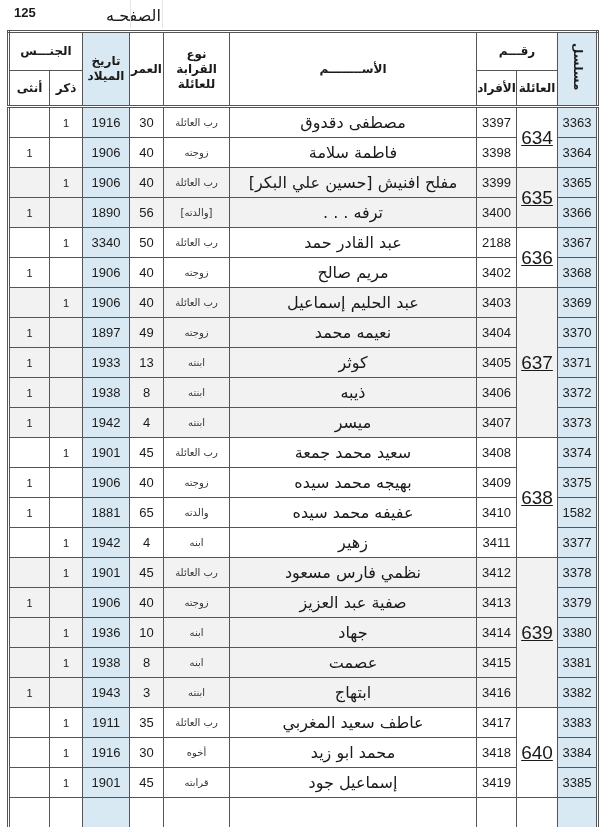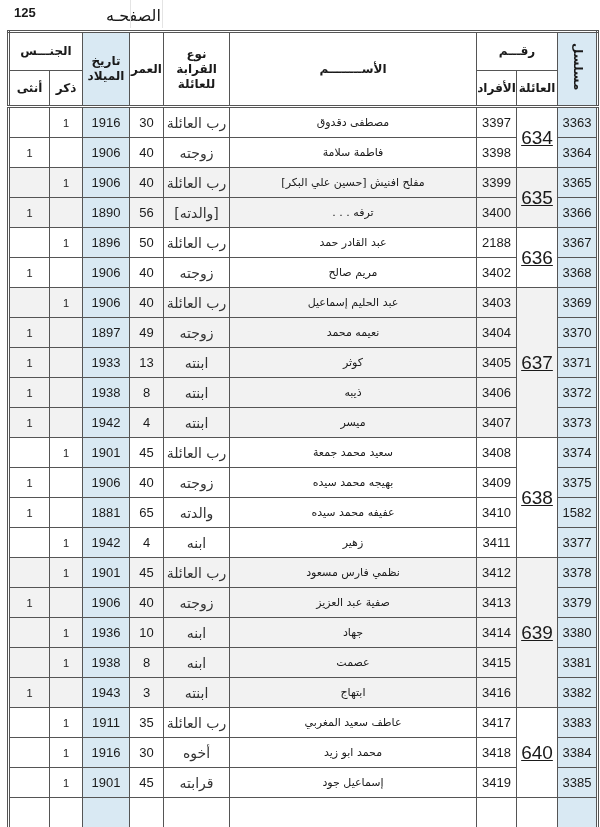--- a/index.html
+++ b/index.html
@@ -12,22 +12,22 @@
   .topbar .vline { position:absolute; top:0; width:1px; height:28px; background:#e4e4e4; }
 
   table.census { position:absolute; left:7px; top:30px; width:589px; border-collapse:collapse; table-layout:fixed; direction:ltr; border:3px double #555; }
   table.census td, table.census th { border:1px solid #555; padding:0; text-align:center; vertical-align:middle; overflow:hidden; white-space:nowrap; }
   table.census th { font-weight:bold; font-size:12px; background:#ffffff; line-height:15px; }
   table.census thead tr.h1 th { height:37px; }
   table.census thead tr.h2 th { height:34px;margin-top:41px; }
   table.census thead { border-bottom:3px double #555; }
   th.blue, td.blue { background:#d9e9f3 !important; }
   td { font-family:"Liberation Sans", sans-serif; font-size:13px; height:29px; }
-  td.small { font-family:"DejaVu Sans", sans-serif; font-size:14px; color:#333; }
-  td.name { text-align:right; direction:rtl; padding-right:6px; font-family:"DejaVu Sans", sans-serif; font-size:11px; }
+  td.small { font-family:"DejaVu Sans", sans-serif; font-size:10px; color:#333; }
+  td.name { text-align:right; direction:rtl; padding-right:6px; font-family:"DejaVu Sans", sans-serif; font-size:16px; }
   td.fam { font-size:19px;text-decoration:underline; }
   td.sex { font-size:11px; }
   tr.shade td { background:#f2f2f2; }
   tr.shade td.blue { background:#d9e9f3; }
   th .vert { display:inline-block; writing-mode:vertical-rl; font-size:12px; }
   .stretch { letter-spacing:1px; }
 </style>
 </head>
 <body>
 
@@ -106,21 +106,21 @@
         <td class="blue">1890</td>
         <td>56</td>
         <td class="small">[والدته]</td>
         <td class="name">ترفه . . .</td>
         <td>3400</td>
         <td class="blue">3366</td>
       </tr>
       <tr>
         <td class="sex"></td>
         <td class="sex">1</td>
-        <td class="blue">1896</td>
+        <td class="blue">3340</td>
         <td>50</td>
         <td class="small">رب العائلة</td>
         <td class="name">عبد القادر حمد</td>
         <td>2188</td>
         <td class="fam" rowspan="2">636</td>
         <td class="blue">3367</td>
       </tr>
       <tr>
         <td class="sex">1</td>
         <td class="sex"></td>

